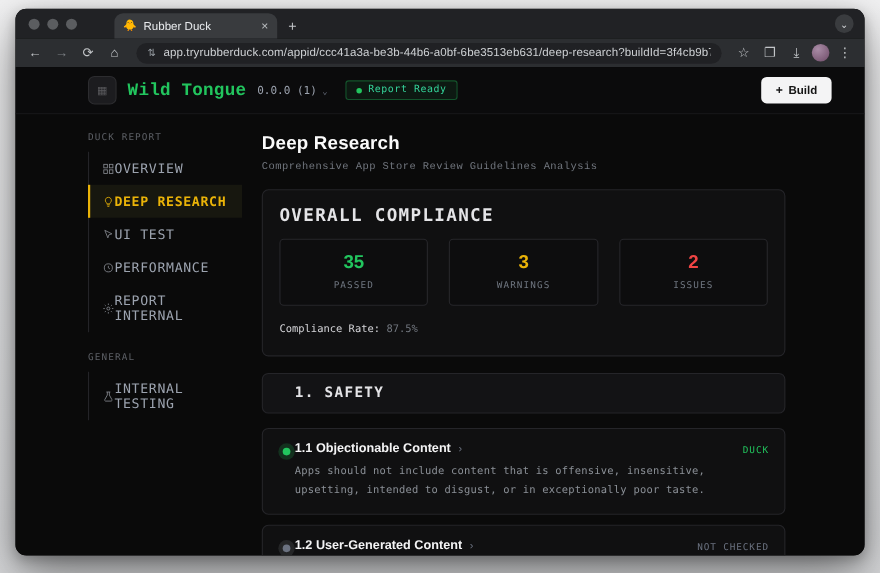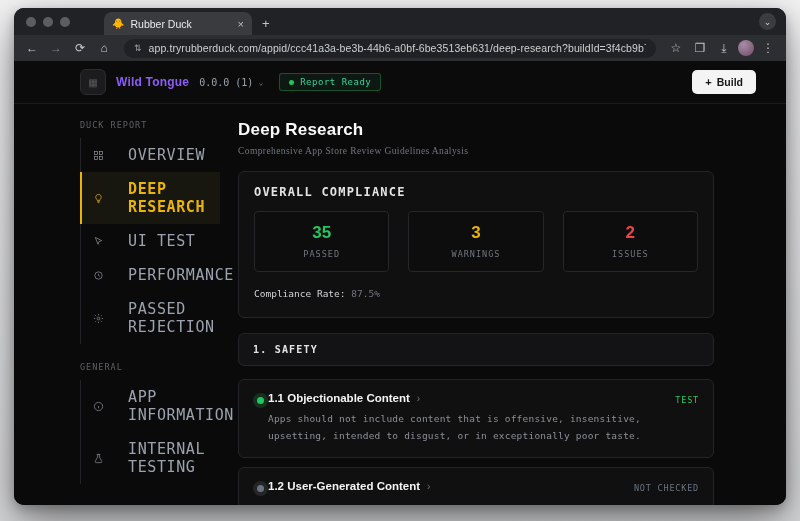--- a/index.html
+++ b/index.html
@@ -43,21 +43,21 @@
   .avatar { width:16px; height:16px; border-radius:50%; background:radial-gradient(circle at 35% 30%,#a98ca6,#6d4a66); }
   
   .app-header {
     height:43px; background:#0b0b0c; border-bottom:1px solid #1b1b1d;
     display:flex; align-items:center; padding:0 30px 0 66px; gap:10px; flex-shrink:0;
   }
   .app-icon {
     width:26px; height:26px; border-radius:6px; background:#1c1c1f; border:1px solid #2c2c2f;
     display:flex; align-items:center; justify-content:center; color:#5a5a5e; font-size:10px;
   }
-  .app-name { color:#8b5cf6; font-size:12px; font-weight:bold; letter-spacing:.2px; }
+  .app-name { color:#22c55e; font-size:16px; font-weight:bold; letter-spacing:.2px;font-family:Liberation Mono, monospace; }
   .app-version { color:#9ca3af; font-size:10px; font-family:"DejaVu Sans Mono", monospace; display:flex; gap:5px; align-items:center; }
   .ver-chev { color:#6b7280; font-size:8px; }
   .badge {
     display:flex; align-items:center; gap:6px; margin-left:6px;
     border:1px solid rgba(34,197,94,.35); background:rgba(34,197,94,.08);
     color:#34d399; font-size:9px; font-family:"DejaVu Sans Mono", monospace;
     padding:3px 9px; border-radius:3px; letter-spacing:.5px;
   }
   .badge-dot { width:5px; height:5px; border-radius:50%; background:#22c55e; }
   .spacer { flex:1; }
@@ -68,44 +68,44 @@
   .build-plus { font-weight:bold; font-size:11px; }
   .app-body { flex:1; display:flex; overflow:hidden; background:#0a0a0a;justify-content:center; }
   
   .sidebar { width:206px; flex-shrink:0; padding:16px 0 0 66px; }
   .side-label {
     color:#5d6066; font-size:8.5px; font-family:"DejaVu Sans Mono", monospace;
     letter-spacing:1px; margin-bottom:8px;
   }
   .side-nav { border-left:1px solid #242428; margin-bottom:18px; }
   .side-item {
-    display:flex; align-items:center; gap:24px; padding:8px 10px 8px 11px;
-    color:#9ca3af; font-size:15px; font-family:"DejaVu Sans Mono", monospace; letter-spacing:.6px;
+    display:flex; align-items:center; gap:0; padding:8px 10px 8px 11px;
+    color:#9ca3af; font-size:12px; font-family:"DejaVu Sans Mono", monospace; letter-spacing:.6px;
     margin-left:-1px; border-left:2px solid transparent; cursor:pointer;
   }
   .side-item svg { width:11px; height:11px; stroke:#8b8f96; fill:none; stroke-width:1.6; flex-shrink:0; }
   .side-item.active { color:#eab308; background:#17170f; border-left:2px solid #eab308; font-weight:bold; }
   .side-item.active svg { stroke:#eab308; }
   
   .content { flex:1; padding:16px 72px 0 18px; overflow:hidden; }
   .page-title { color:#fafafa; font-size:17px; font-weight:bold; letter-spacing:.2px; }
-  .page-sub { color:#71767e; font-size:9.5px; font-family:Liberation Serif, serif; margin-top:6px; letter-spacing:.4px; }
+  .page-sub { color:#71767e; font-size:9.5px; font-family:Liberation Mono, monospace; margin-top:6px; letter-spacing:.4px; }
   .card { background:#101011; border:1px solid #252529; border-radius:6px; }
   .compliance { margin-top:15px; padding:13px 15px 14px; }
-  .comp-title { color:#e4e4e7; font-size:12px; font-weight:bold; font-family:"DejaVu Sans Mono", monospace; letter-spacing:1.2px; }
+  .comp-title { color:#e4e4e7; font-size:16px; font-weight:bold; font-family:"DejaVu Sans Mono", monospace; letter-spacing:1.2px; }
   .stats { display:flex; gap:19px; margin-top:12px;border-radius:25px; }
   .stat { flex:1; border:1px solid #27272b; background:#0d0d0e; border-radius:4px; text-align:center; padding:11px 0 12px; }
   .stat-val { font-size:17px; font-weight:bold; }
   .c-green { color:#22c55e; } .c-yellow { color:#eab308; } .c-red { color:#ef4444; }
   .stat-label { color:#6f7680; font-size:8.5px; font-family:"DejaVu Sans Mono", monospace; letter-spacing:1px; margin-top:6px; }
   .totals { margin-top:13px; font-family:"DejaVu Sans Mono", monospace; font-size:9.5px; line-height:1.9; }
   .tot-label { color:#d4d4d8; }
   .tot-val { color:#71767e; }
   .section-bar { margin-top:15px; padding:10px 14px; background:#131315; }
-  .section-title { color:#e4e4e7; font-size:10px; font-weight:bold; font-family:"DejaVu Sans Mono", monospace; letter-spacing:1.2px; }
+  .section-title { color:#e4e4e7; font-size:13px; font-weight:bold; font-family:"DejaVu Sans Mono", monospace; letter-spacing:1.2px;margin-left:15px; }
   .guides { margin-top:13px; display:flex; flex-direction:column; gap:9px; }
   .guide { padding:12px 14px 13px; display:flex; gap:0; }
   .g-icon { width:15px; height:15px; border-radius:50%; flex-shrink:0; margin-top:1px; display:flex; align-items:center; justify-content:center; }
   .g-icon .dot { width:7px; height:7px; border-radius:50%; }
   .g-icon.good { background:rgba(34,197,94,.18); } .g-icon.good .dot { background:#22c55e; }
   .g-icon.neutral { background:rgba(130,134,140,.18); } .g-icon.neutral .dot { background:#6b7280; }
   .g-main { flex:1; min-width:0; }
   .g-title-row { display:flex; align-items:center; gap:7px; }
   .g-title { color:#f4f4f5; font-size:11.5px; font-weight:bold; cursor:pointer; }
   .g-chev { color:#6b7280; font-size:10px; }
@@ -198,32 +198,25 @@
               <circle cx="12" cy="12" r="8"></circle>
               <path d="M12 8v4l3 2"></path>
             </svg>
           <span>PERFORMANCE</span>
         </div>
         <div class="side-item">
           <svg viewBox="0 0 24 24">
               <circle cx="12" cy="12" r="3"></circle>
               <path d="M12 2v3M12 19v3M2 12h3M19 12h3M4.9 4.9l2.1 2.1M17 17l2.1 2.1M19.1 4.9L17 7M7 17l-2.1 2.1"></path>
             </svg>
-          <span>PASSED REJECTION</span>
+          <span>REPORT INTERNAL</span>
         </div>
       </div>
       <div class="side-label">GENERAL</div>
       <div class="side-nav">
-        <div class="side-item">
-          <svg viewBox="0 0 24 24">
-              <circle cx="12" cy="12" r="9"></circle>
-              <path d="M12 8h.01M12 11v5"></path>
-            </svg>
-          <span>APP INFORMATION</span>
-        </div>
         <div class="side-item">
           <svg viewBox="0 0 24 24">
               <path d="M10 3v6l-5 9a2 2 0 0 0 2 3h10a2 2 0 0 0 2-3l-5-9V3M8 3h8"></path>
             </svg>
           <span>INTERNAL TESTING</span>
         </div>
       </div>
     </div>
 
     <div class="content">
@@ -261,21 +254,21 @@
           <span class="g-icon good">
               <span class="dot"></span>
             </span>
           <div class="g-main">
             <div class="g-title-row">
               <span class="g-title">1.1 Objectionable Content</span>
               <span class="g-chev">›</span>
             </div>
             <div class="g-desc">Apps should not include content that is offensive, insensitive, upsetting, intended to disgust, or in exceptionally poor taste.</div>
           </div>
-          <span class="g-status good">TEST</span>
+          <span class="g-status good">DUCK</span>
         </div>
 
         <div class="card guide">
           <span class="g-icon neutral">
               <span class="dot"></span>
             </span>
           <div class="g-main">
             <div class="g-title-row">
               <span class="g-title">1.2 User-Generated Content</span>
               <span class="g-chev">›</span>

